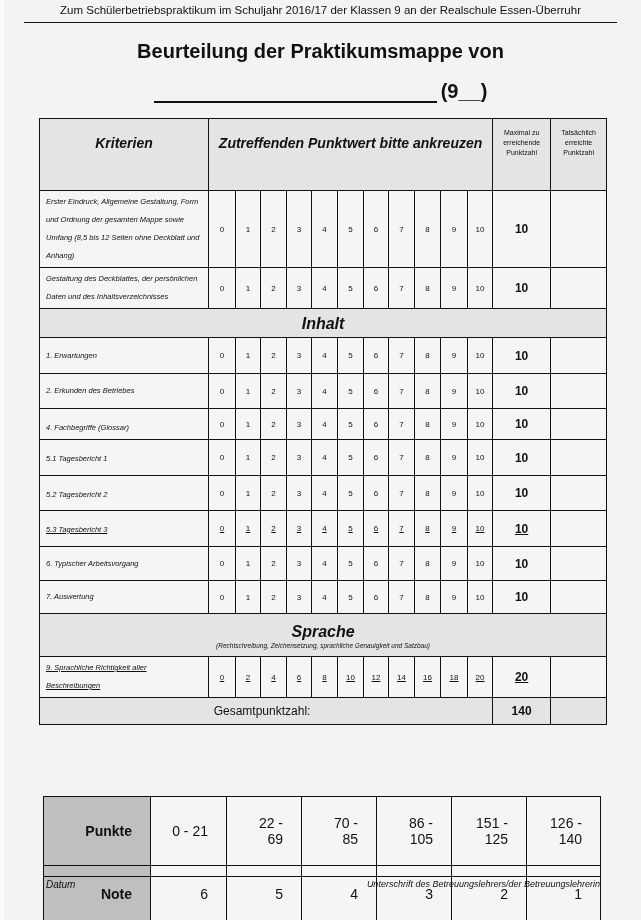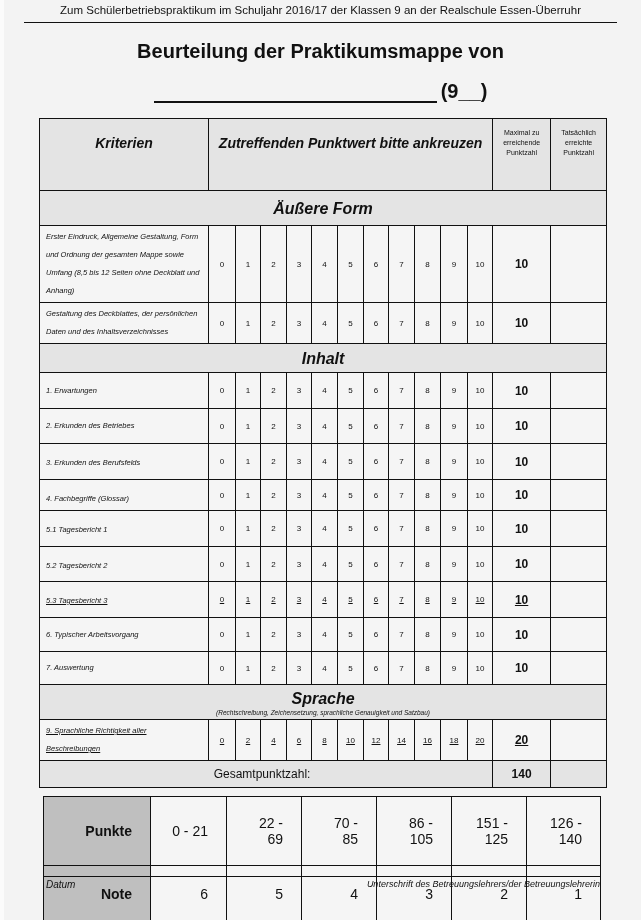--- a/index.html
+++ b/index.html
@@ -67,23 +67,20 @@
     <tr style="height:72px">
       <td class="hdr"><span class="hdr-big" style="position:relative;top:-12px">Kriterien</span></td>
       <td class="hdr" colspan="11"><span class="hdr-big" style="position:relative;top:-12px">Zutreffenden Punktwert bitte ankreuzen</span></td>
       <td class="hdr">
           <div class="hdr-small" style="position:relative;top:-12px;padding:0 4px">Maximal zu erreichende Punktzahl</div>
         </td>
       <td class="hdr">
           <div class="hdr-small" style="position:relative;top:-12px;padding:0 4px">Tatsächlich erreichte Punktzahl</div>
         </td>
     </tr>
-  <tr style="height: 35px;">
-        <td class="sec" colspan="14"><span class="sec-title">Äußere Form</span></td>
-      </tr>
       <tr style="height: 34px;">
         <td class="crit">Erster Eindruck, Allgemeine Gestaltung, Form und Ordnung der gesamten Mappe sowie Umfang (8,5 bis 12 Seiten ohne Deckblatt und Anhang)</td>
         <td class="num">0</td>
         <td class="num">1</td>
         <td class="num">2</td>
         <td class="num">3</td>
         <td class="num">4</td>
         <td class="num">5</td>
         <td class="num">6</td>
         <td class="num">7</td>
@@ -137,36 +134,20 @@
         <td class="num">4</td>
         <td class="num">5</td>
         <td class="num">6</td>
         <td class="num">7</td>
         <td class="num">8</td>
         <td class="num">9</td>
         <td class="num">10</td>
         <td class="max">10</td>
         <td></td>
       </tr>
-      <tr style="height: 36px;">
-        <td class="crit top">3. Erkunden des Berufsfelds</td>
-        <td class="num">0</td>
-        <td class="num">1</td>
-        <td class="num">2</td>
-        <td class="num">3</td>
-        <td class="num">4</td>
-        <td class="num">5</td>
-        <td class="num">6</td>
-        <td class="num">7</td>
-        <td class="num">8</td>
-        <td class="num">9</td>
-        <td class="num">10</td>
-        <td class="max">10</td>
-        <td></td>
-      </tr>
       <tr style="height: 31px;">
         <td class="crit top">4. Fachbegriffe (Glossar)</td>
         <td class="num">0</td>
         <td class="num">1</td>
         <td class="num">2</td>
         <td class="num">3</td>
         <td class="num">4</td>
         <td class="num">5</td>
         <td class="num">6</td>
         <td class="num">7</td>
@@ -249,21 +230,21 @@
         <td class="num">4</td>
         <td class="num">5</td>
         <td class="num">6</td>
         <td class="num">7</td>
         <td class="num">8</td>
         <td class="num">9</td>
         <td class="num">10</td>
         <td class="max">10</td>
         <td></td>
       </tr>
-      <tr style="height: 35px;">
+      <tr style="height: 43px;">
         <td class="sec" colspan="14"><span class="sec-title">Sprache</span><span class="sec-note">(Rechtschreibung, Zeichensetzung, sprachliche Genauigkeit  und Satzbau)</span></td>
       </tr>
       <tr style="height: 37px; text-decoration: underline;">
         <td class="crit">9. Sprachliche Richtigkeit aller Beschreibungen</td>
         <td class="num">0</td>
         <td class="num">2</td>
         <td class="num">4</td>
         <td class="num">6</td>
         <td class="num">8</td>
         <td class="num">10</td>

